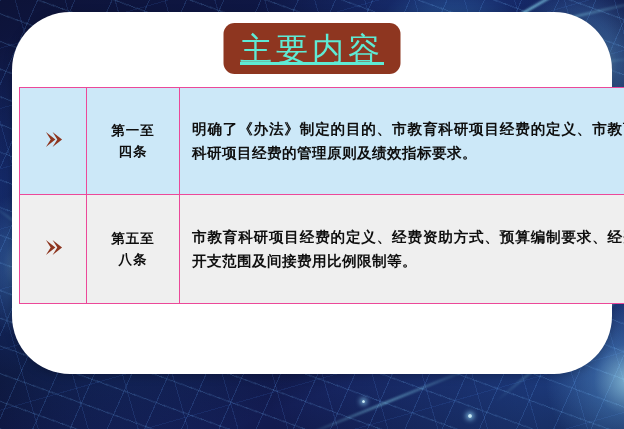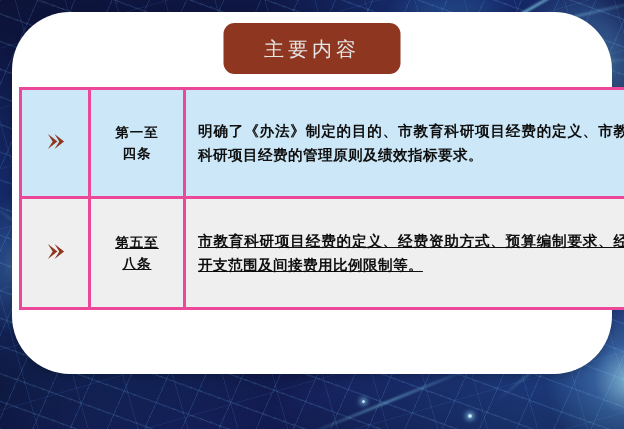--- a/index.html
+++ b/index.html
@@ -95,39 +95,40 @@
     top: 23px;
     width: 177px;
     height: 51px;
     background: #8e3620;
     border-radius: 11px;
     display: flex;
     align-items: center;
     justify-content: center;
   }
   .title-text {
-    color: #e5e5e5;
-    font-size: 20px;
+    color: #5eead4;
+    font-size: 32px;
     letter-spacing: 4px;
     line-height: 1;
     font-family: "DejaVu Serif", "Liberation Serif", serif;
     white-space: nowrap;
+    text-decoration: underline;
   }
 
   
   .content-table {
     position: absolute;
     left: 19px;
     top: 87px;
     width: 556px;
     border-collapse: collapse;
     table-layout: fixed;
   }
   .content-table td {
-    border: 3px solid #ec4899;
+    border: 1px solid #ec4899;
     padding: 12px;
     vertical-align: middle;
   }
   .row-blue td { background: #cce8f8; }
   .row-gray td { background: #efefef; }
 
   .col-arrow  { width: 42px; }
   .col-label  { width: 68px; }
   .col-body   { width: 446px; }
 
@@ -158,21 +159,21 @@
     color: #0f0f0f;
     line-height: 1.62;
     letter-spacing: 0.4px;
     padding: 9px 12px 9px 10px;
     font-family: "DejaVu Serif", "Liberation Serif", serif;
     text-align: justify;
   }
 
   
   .r1 td { height: 82px; }
-  .r2 td { height: 84px; text-decoration: underline; }
+  .r2 td { height: 84px; }
   .r3 td { height: 84px; }
 </style>
 </head>
 <body>
 
 <div id="slide">
 
   <div class="bg-base"></div>
   <div class="bg-grid-a"></div>
   <div class="bg-grid-b"></div>

